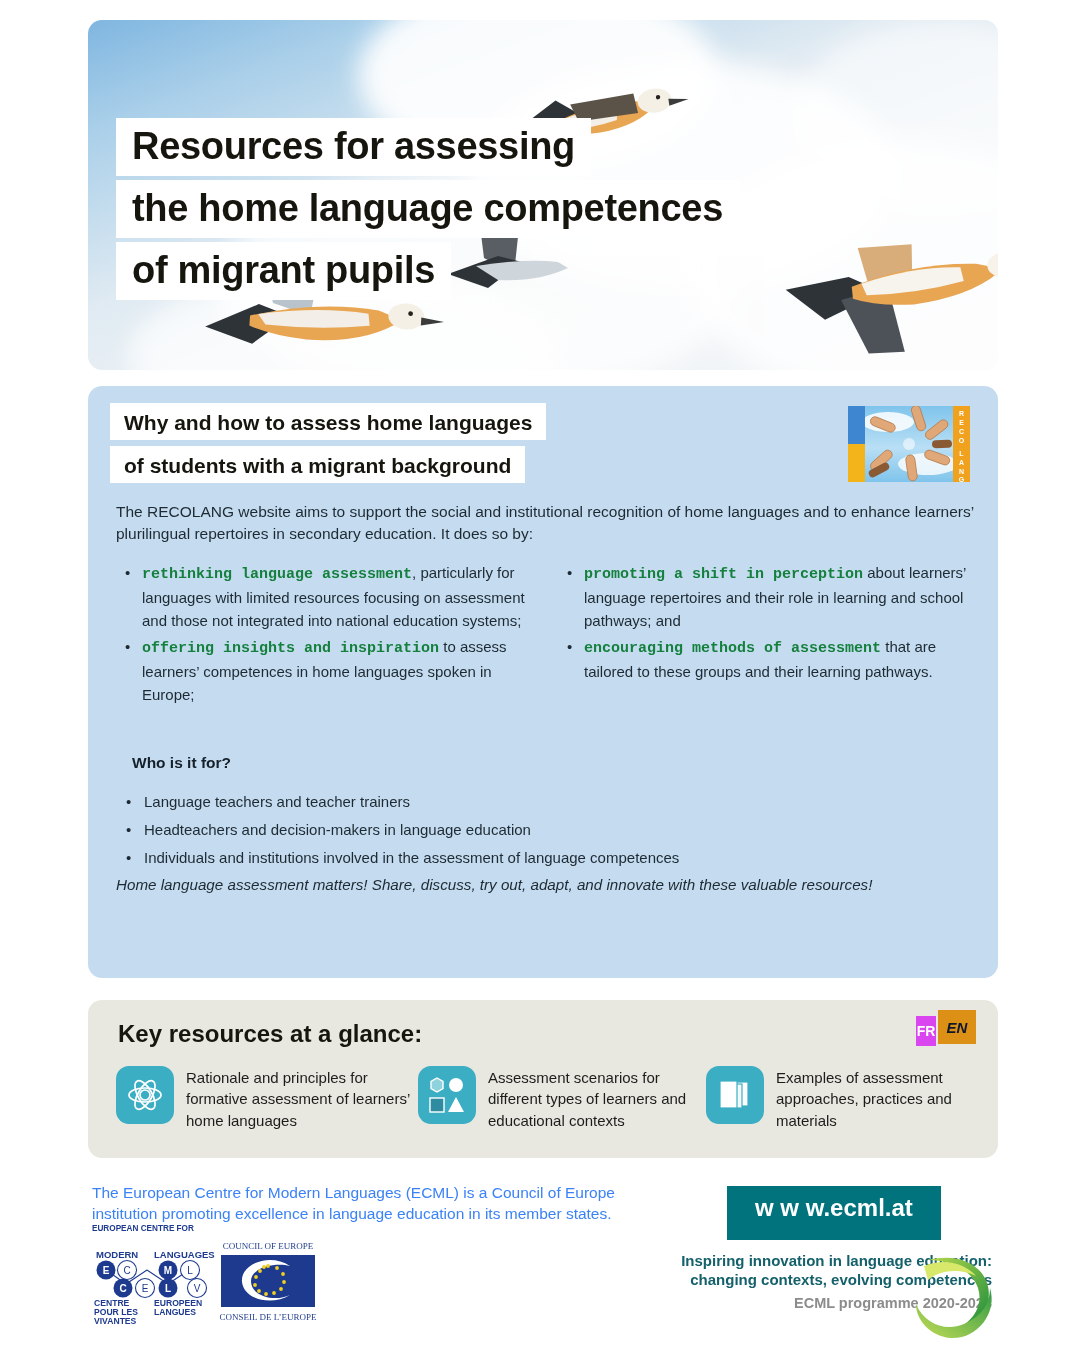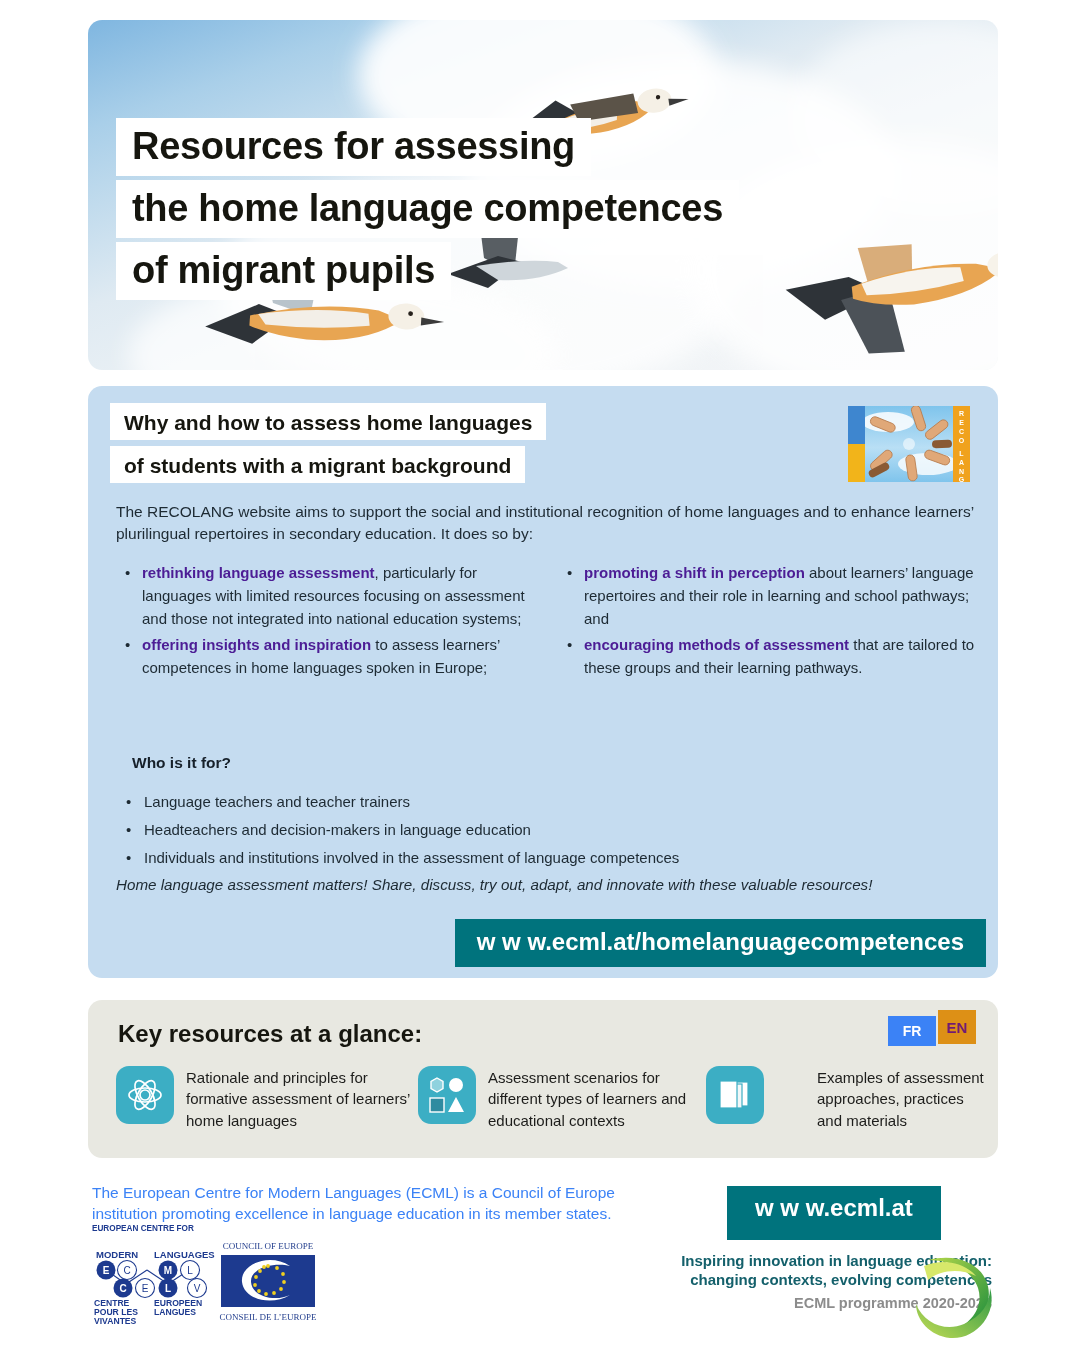--- a/index.html
+++ b/index.html
@@ -93,21 +93,21 @@
     font-size: 15.5px;
     line-height: 1.45;
     color: #1d2a33;
   }
 
   .cols { position: absolute; left: 28px; top: 175px; width: 860px; display: flex; gap: 24px; }
   .col { width: 428px; }
   .bl { display: flex; margin-bottom: 3px; font-size: 15px; line-height: 1.54; color:#1d2a33;}
   .bl .dot { width: 26px; flex: none; text-align: left; padding-left: 9px; font-size: 15px; line-height: 1.54;}
   .bl .txt { flex: 1; }
-  .bl b { font-weight: bold; color:#4c1d95; }
+  .bl b { font-weight: bold; color:#15803d;font-family:Liberation Mono, monospace; }
 
   .who {
     position: absolute; left: 28px; top: 368px;
     font-size: 15.5px; font-weight: bold; color: #16202a; margin-left: 16px;
   }
   .who-list { position: absolute; left: 28px; top: 402px; width: 860px; }
   .who-list .wrow { display: flex; font-size: 15px; line-height: 1.86; color:#1d2a33; }
   .who-list .wrow .dot { width: 28px; flex: none; padding-left: 10px; }
 
   .tagline {
@@ -131,35 +131,35 @@
     width: 910px; height: 158px;
     background: #e8e8e1;
     border-radius: 14px;
   }
   .key-title {
     position: absolute; left: 30px; top: 20px;
     font-size: 24px; font-weight: bold; color: #16160f;
   }
   .lang-badges { position: absolute; right: 22px; top: 16px; display: flex; align-items: flex-start; }
   .badge-fr {
-    background: #3b82f6; color: #fff; font-size: 14px; font-weight: bold;
-    padding: 6px 8px; line-height: 1; width: 48px; height: 30px;
+    background: #d946ef; color: #fff; font-size: 14px; font-weight: bold;
+    padding: 6px 8px; line-height: 1; width: 20px; height: 30px;
     display:flex; align-items:center; justify-content:center;
   }
   .badge-en {
-    background: #dd9016; color: #701a75; font-size: 15px; font-weight: bold;
+    background: #dd9016; color: #0f172a; font-size: 15px; font-weight: bold;
     width: 38px; height: 34px; margin-left: 2px; margin-top: -6px;
-    display:flex; align-items:center; justify-content:center;
+    display:flex; align-items:center; justify-content:center;font-style:italic;
   }
 
   .res-row { position: absolute; left: 28px; top: 66px; width: 870px; display: flex; }
   .res-item { display: flex; align-items: flex-start; }
   .res-item.i1 { width: 302px; justify-content: center; }
   .res-item.i2 { width: 288px; }
-  .res-item.i3 { width: 280px; gap: 41px; }
+  .res-item.i3 { width: 280px; }
   .res-icon {
     width: 58px; height: 58px; flex: none;
     background: #3caec4; border-radius: 13px;
     display: flex; align-items: center; justify-content: center;
   }
   .res-text { font-size: 15px; line-height: 1.42; color: #1d1d1b; padding-left: 12px; padding-top: 1px; }
 
   
   .footer-text {
     position: absolute; left: 92px; top: 1182px;
@@ -333,21 +333,20 @@
       <span>Headteachers and decision-makers in language education</span>
     </div>
     <div class="wrow">
       <span class="dot">•</span>
       <span>Individuals and institutions involved in the assessment of language competences</span>
     </div>
   </div>
 
   <div class="tagline">Home language assessment matters! Share, discuss, try out, adapt, and innovate with these valuable resources!</div>
 
-  <div class="url-band">w w w.ecml.at/homelanguagecompetences</div>
 </div>
 
 <div class="key-panel">
   <div class="key-title">Key resources at a glance:</div>
 
   <div class="lang-badges">
     <div class="badge-fr">FR</div>
     <div class="badge-en">EN</div>
   </div>
 

